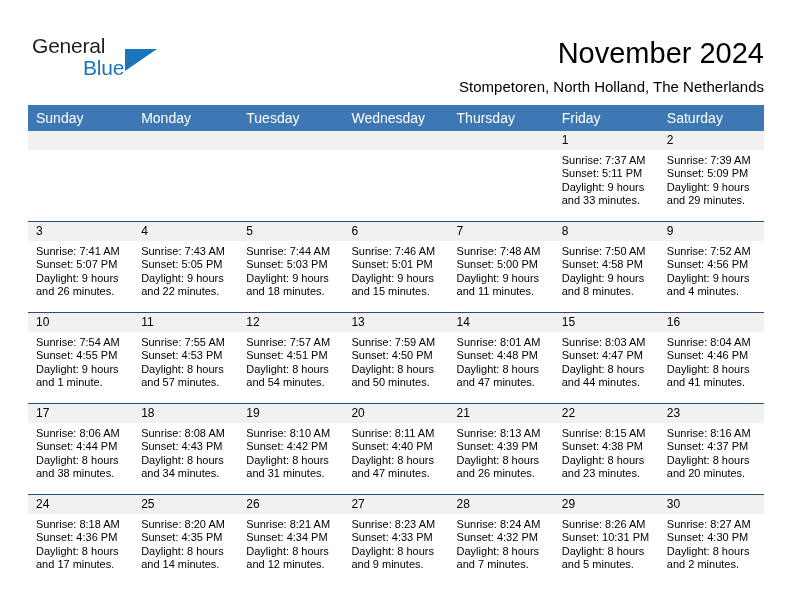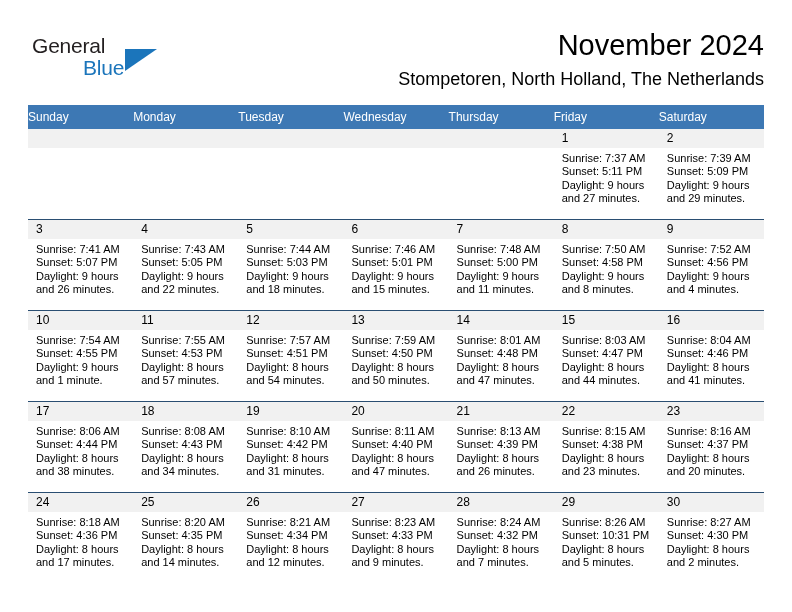--- a/index.html
+++ b/index.html
@@ -60,55 +60,55 @@
     top: 15px;
     width: 0;
     height: 0;
     border-left: 32px solid #1b75bb;
     border-bottom: 22px solid transparent;
   }
 
   .title-block {
     position: absolute;
     right: 0;
-    top: 0;
+    top: 8px;
     text-align: right;
   }
   .cal-title {
     font-size: 29px;
     font-weight: normal;
     color: #000000;
     line-height: 34px;
     white-space: nowrap;
   }
   .cal-subtitle {
     margin-top: 8px;
-    font-size: 18px;
+    font-size: 15px;
     font-weight: normal;
     color: #000000;
     line-height: 18px;
     white-space: nowrap;
   }
 
   
   .calendar {
     position: absolute;
     left: 28px;
     top: 105px;
     width: 736px;
     border-collapse: collapse;
     table-layout: fixed;
   }
   .calendar th {
     background: #3d78b4;
     color: #ffffff;
-    font-size: 12px;
+    font-size: 14px;
     font-weight: normal;
     text-align: left;
-    padding: 5px 0 5px 0;
+    padding: 5px 0 5px 8px;
     height: 10px;
     border: none;
   }
   .calendar td {
     vertical-align: top;
     padding: 0;
     height: 90px;
     border: none;
     border-top: 1px solid #2a4e72;
     background: #ffffff;
@@ -185,21 +185,21 @@
           </td>
           <td class="cell-empty">
             <div class="daynum-band"></div>
           </td>
           <td>
             <div class="daynum-band">1</div>
             <div class="cell-lines">
               <div>Sunrise: 7:37 AM</div>
               <div>Sunset: 5:11 PM</div>
               <div>Daylight: 9 hours</div>
-              <div>and 27 minutes.</div>
+              <div>and 33 minutes.</div>
             </div>
           </td>
           <td>
             <div class="daynum-band">2</div>
             <div class="cell-lines">
               <div>Sunrise: 7:39 AM</div>
               <div>Sunset: 5:09 PM</div>
               <div>Daylight: 9 hours</div>
               <div>and 29 minutes.</div>
             </div>

